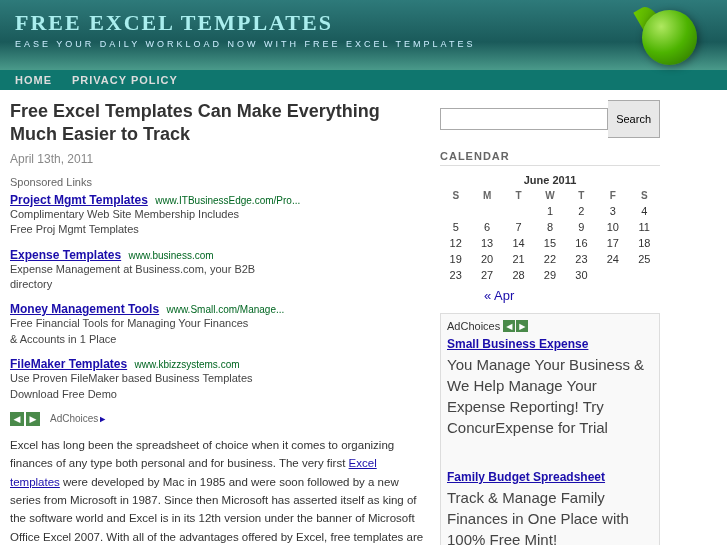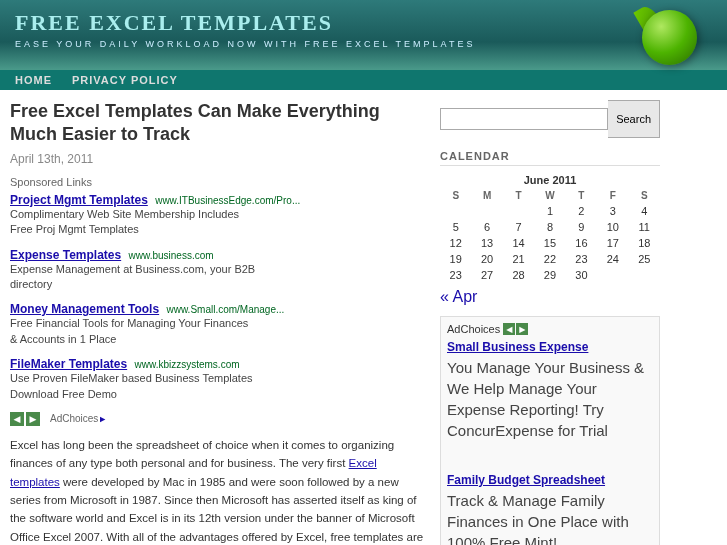--- a/index.html
+++ b/index.html
@@ -230,24 +230,25 @@
       color: #333;
     }
     .calendar td.other-month { color: #ccc; }
     .calendar .month-header {
       text-align: center;
       font-weight: bold;
       color: #333;
       font-size: 11px;
     }
     .cal-nav {
-      font-size: 16px;
+      font-size: 13px;
       color: #1a0dab;
       margin-top: 3px;
       margin-bottom: 10px;
+      margin-left: 44px;
     }
     .cal-nav a { color: #1a0dab; text-decoration: none; }
 
     
     .sidebar-ad {
       background: #f9f9f9;
       border: 1px solid #ddd;
       padding: 6px;
       margin-bottom: 12px;
       font-size: 11px;

